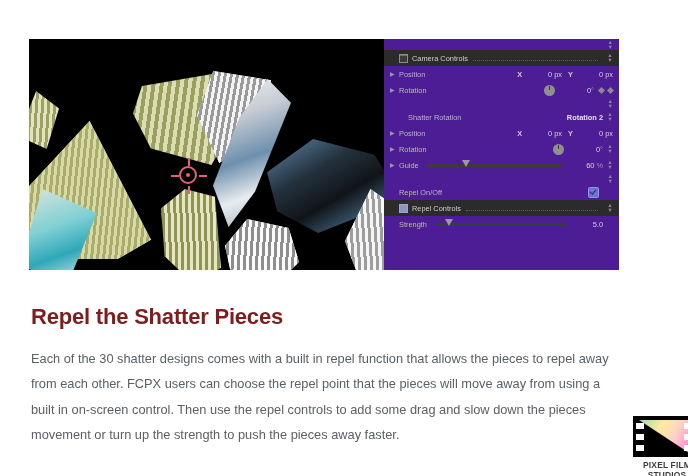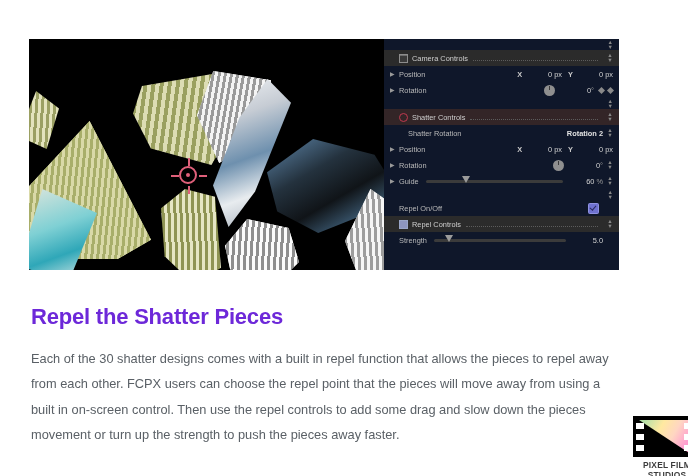--- a/index.html
+++ b/index.html
@@ -70,21 +70,21 @@
   .osc .arm-r { right: 0px; top: 16.5px; width: 8px; height: 2.5px; }
   .osc .arm-t { top: 0px;    left: 16.5px; height: 8px; width: 2.5px; }
   .osc .arm-b { bottom: 0px; left: 16.5px; height: 8px; width: 2.5px; }
 
   
   .inspector {
     position: absolute;
     left: 355px; top: 0;
     width: 235px;
     height: 231px;
-    background: #0f172a;
+    background: #4c1d95;
     font-size: 7.4px;
     color: #b6b6b6;
     user-select: none;
   }
   .insp-row {
     position: relative;
     height: 16px;
     display: flex;
     align-items: center;
     padding: 0 6px 0 6px;
@@ -229,21 +229,21 @@
     line-height: 0.9;
   }
 
   
   .headline {
     position: absolute;
     left: 31px;
     top: 289px;
     font-size: 22px;
     font-weight: bold;
-    color: #6d28d9;
+    color: #7f1d1d;
     letter-spacing: -0.2px;
   }
   .body-copy {
     position: absolute;
     left: 31px;
     top: 333px;
     width: 590px;
     font-size: 12.8px;
     line-height: 25.5px;
     color: #5a6066;
@@ -419,26 +419,20 @@
       <span class="arrows">
         <span></span>
           <span></span>
       </span>
     </div>
 
     <div class="insp-row spacer-row">
       <div class="mini-stepper">▲<br>▼</div>
     </div>
 
-    <div class="insp-row group-red">
-      <span class="grp-icon shatter"></span>
-      <span class="row-label">Shatter Controls</span>
-      <span class="dots"></span>
-      <span class="stepper">▲<br>▼</span>
-    </div>
 
     <div class="insp-row">
       <span class="disclosure"></span>
       <span class="row-label" style="margin-left:9px">Shatter Rotation</span>
       <span style="flex:1 1 auto"></span>
       <span class="val" style="font-weight:bold;color:#e2e2e2">Rotation 2</span>
       <span class="stepper">▲<br>▼</span>
     </div>
 
     <div class="insp-row">

